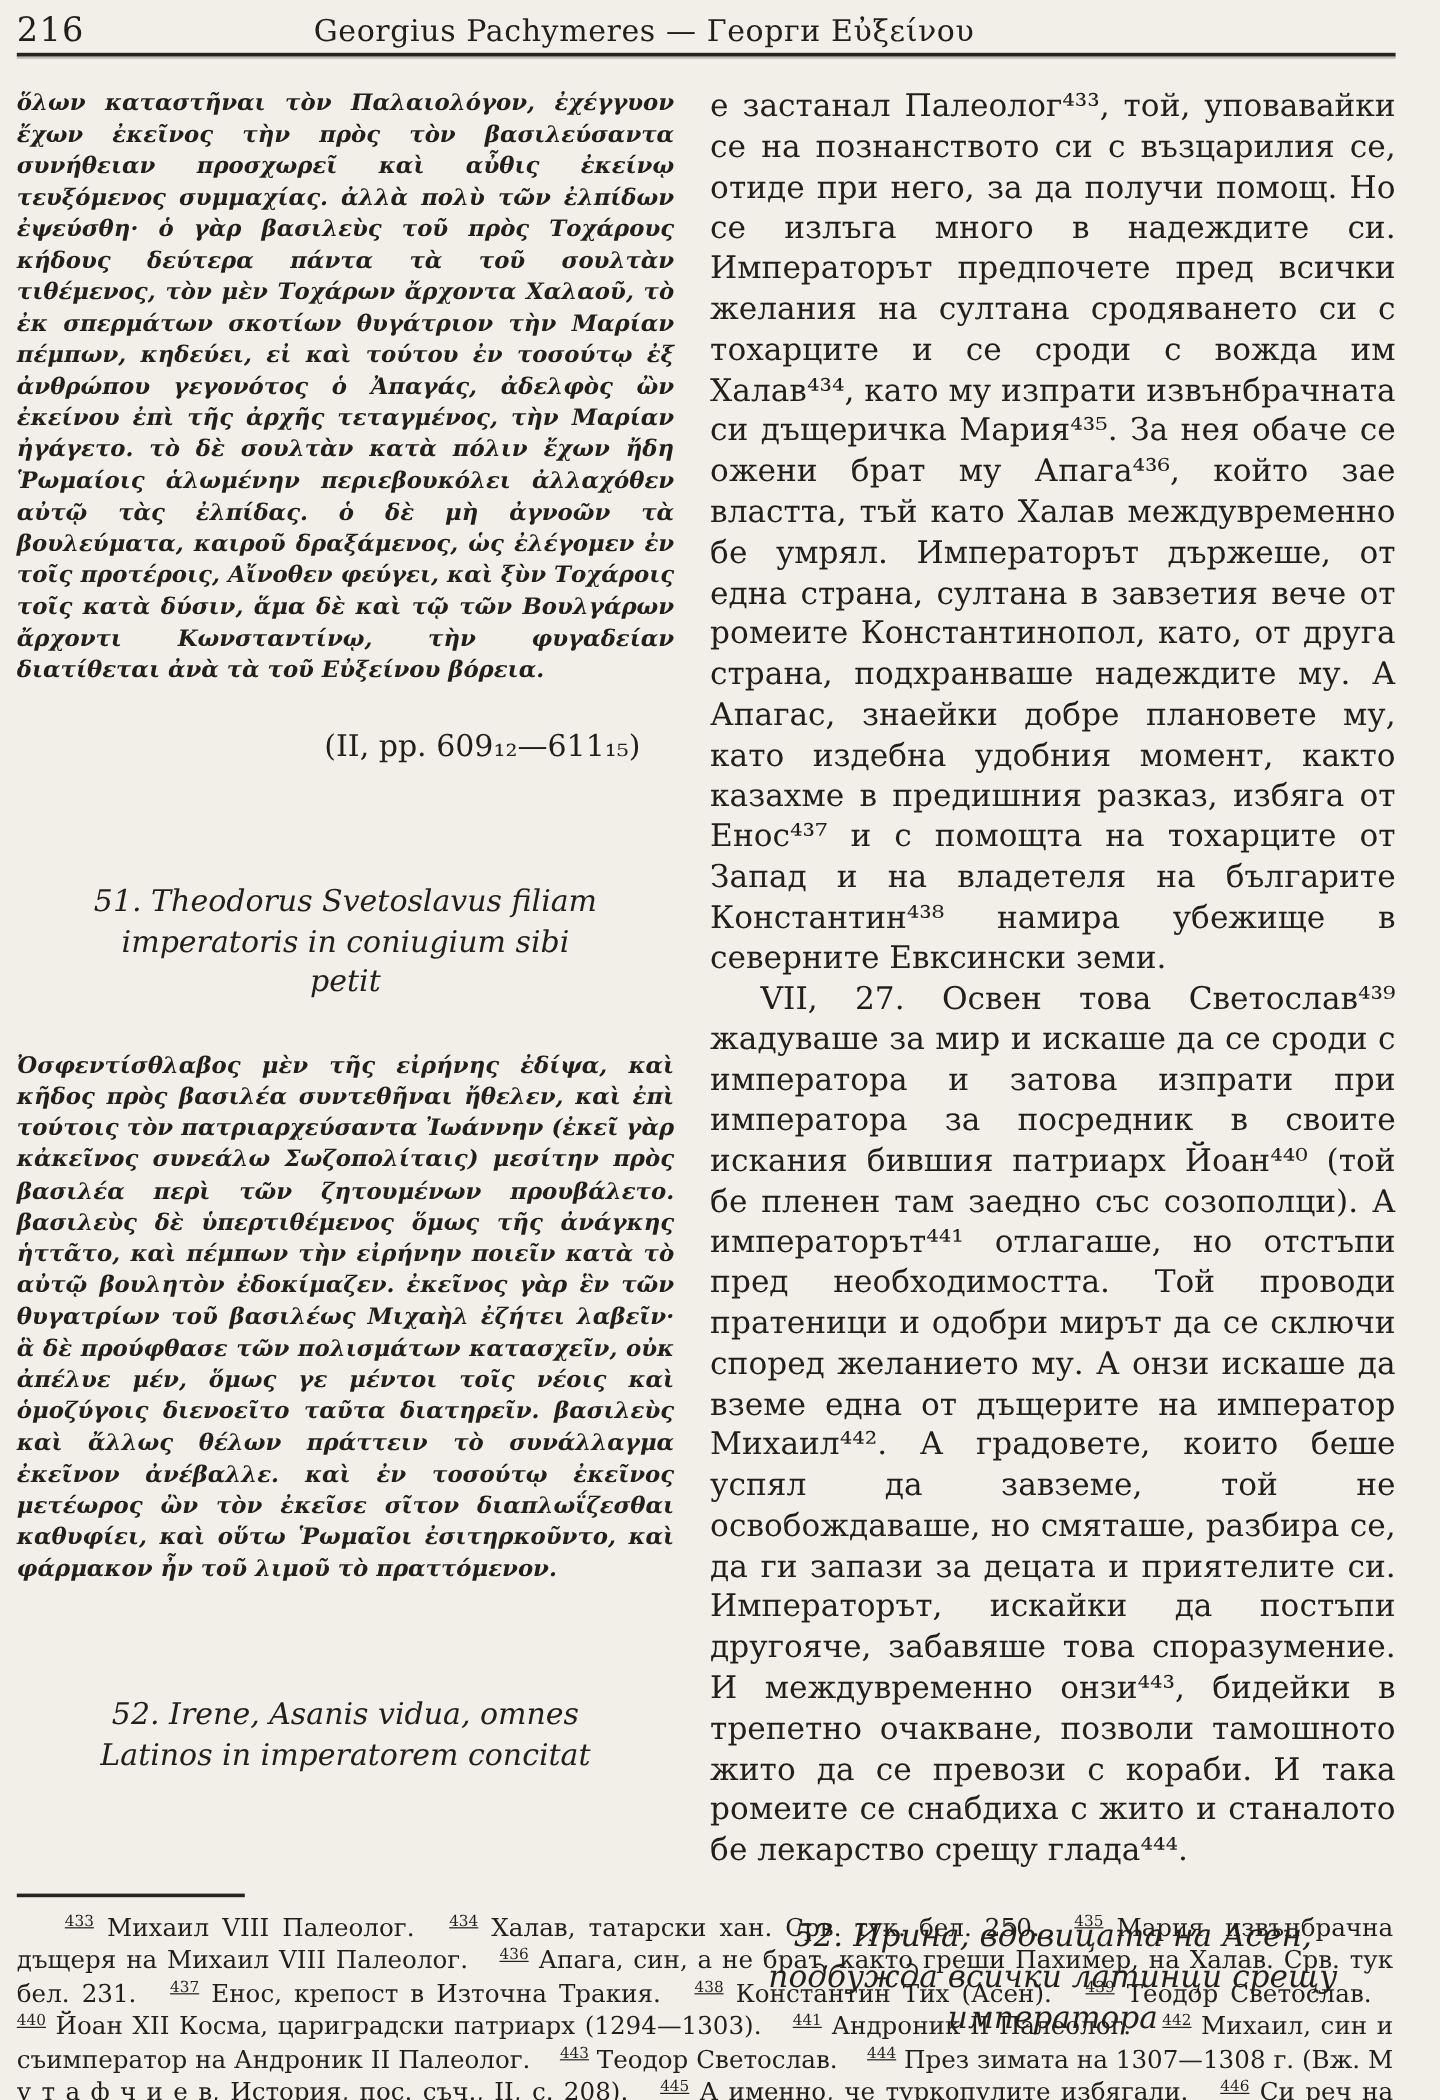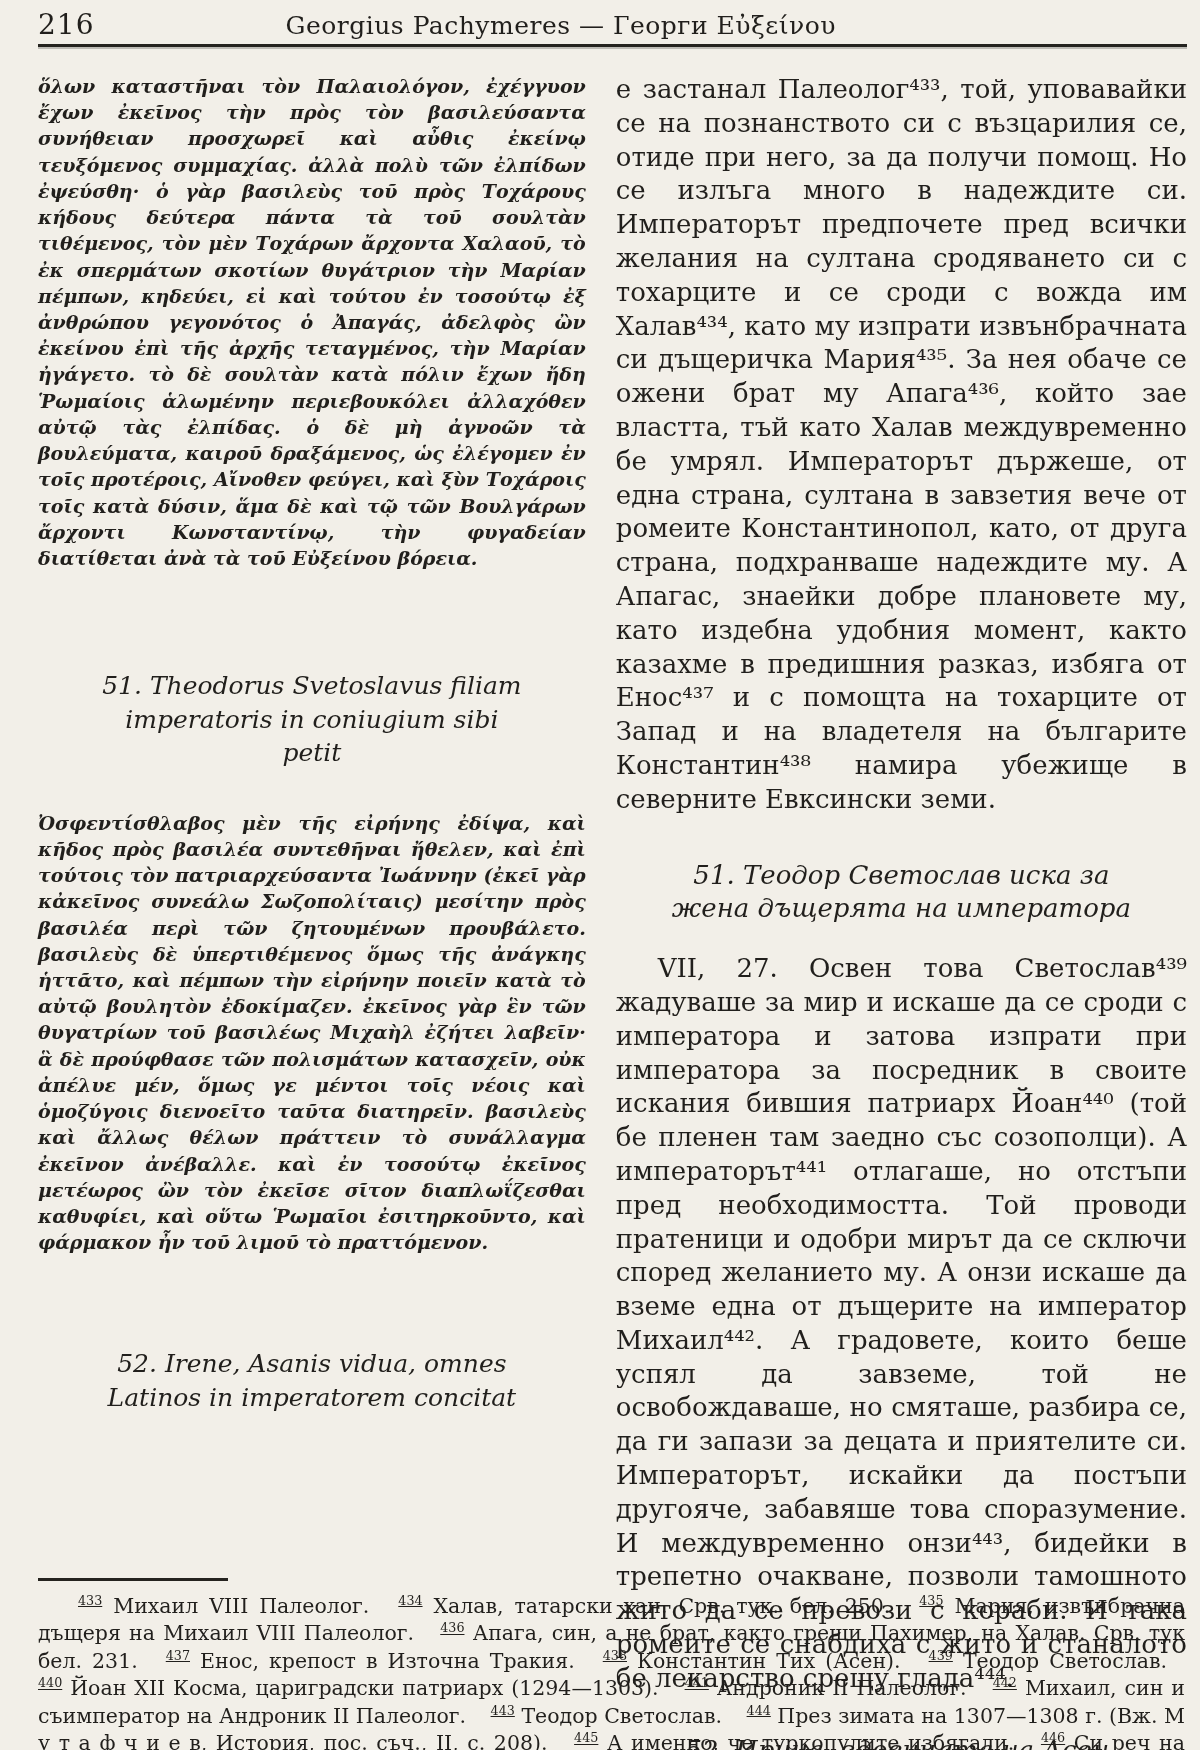--- a/index.html
+++ b/index.html
@@ -3,21 +3,21 @@
 <meta charset="utf-8">
 <style>
   html,body{margin:0;padding:0;}
   body{
     width:1200px;height:1750px;
     background:#f2efe8;
     color:#211f1c;
     font-family:"DejaVu Serif","Liberation Serif",serif;
     overflow:hidden;
   }
-  .page{position:relative;width:1175px;height:1750px;box-sizing:border-box;padding:8px 12px 0 14px;margin-left:24px;}
+  .page{position:relative;width:1175px;height:1750px;box-sizing:border-box;padding:8px 12px 0 14px;}
   
   .hdr{display:flex;align-items:baseline;}
   .page-num{font-size:28px;letter-spacing:1px;}
   .running-title{flex:1;text-align:center;font-size:25px;letter-spacing:.5px;padding-right:160px;}
   .hdr-rule{border-bottom:3px solid #25231f;margin-top:3px;box-shadow:0 2px 0 rgba(37,35,31,.25);}
   
   .cols{display:flex;gap:30px;padding-top:26px;}
   .col-left{width:560px;}
   .col-right{width:584px;}
   .greek{font-size:19px;line-height:1.38;text-align:justify;font-style:italic;font-weight:700;}
@@ -45,32 +45,32 @@
   <div class="hdr">
     <span class="page-num">216</span>
     <span class="running-title">Georgius Pachymeres — Георги Εὐξείνου</span>
   </div>
   <div class="hdr-rule"></div>
 
   <div class="cols">
 
     <div class="col-left">
       <p class="greek" style="margin:0;">ὅλων καταστῆναι τὸν Παλαιολόγον, ἐχέγγυον ἔχων ἐκεῖνος τὴν πρὸς τὸν βασιλεύσαντα συνήθειαν προσχωρεῖ καὶ αὖθις ἐκείνῳ τευξόμενος συμμαχίας. ἀλλὰ πολὺ τῶν ἐλπίδων ἐψεύσθη· ὁ γὰρ βασιλεὺς τοῦ πρὸς Τοχάρους κήδους δεύτερα πάντα τὰ τοῦ σουλτὰν τιθέμενος, τὸν μὲν Τοχάρων ἄρχοντα Χαλαοῦ, τὸ ἐκ σπερμάτων σκοτίων θυγάτριον τὴν Μαρίαν πέμπων, κηδεύει, εἰ καὶ τούτου ἐν τοσούτῳ ἐξ ἀνθρώπου γεγονότος ὁ Ἀπαγάς, ἀδελφὸς ὢν ἐκείνου ἐπὶ τῆς ἀρχῆς τεταγμένος, τὴν Μαρίαν ἠγάγετο. τὸ δὲ σουλτὰν κατὰ πόλιν ἔχων ἤδη Ῥωμαίοις ἁλωμένην περιεβουκόλει ἀλλαχόθεν αὐτῷ τὰς ἐλπίδας. ὁ δὲ μὴ ἀγνοῶν τὰ βουλεύματα, καιροῦ δραξάμενος, ὡς ἐλέγομεν ἐν τοῖς προτέροις, Αἴνοθεν φεύγει, καὶ ξὺν Τοχάροις τοῖς κατὰ δύσιν, ἅμα δὲ καὶ τῷ τῶν Βουλγάρων ἄρχοντι Κωνσταντίνῳ, τὴν φυγαδείαν διατίθεται ἀνὰ τὰ τοῦ Εὐξείνου βόρεια.</p>
+      <div class="citation">(II, pp. 609₁₂—611₁₅)</div>
 
       <div class="sect-heading lat">51. Theodorus Svetoslavus filiam imperatoris in coniugium sibi petit</div>
       <p class="greek" style="margin:0;">Ὀσφεντίσθλαβος μὲν τῆς εἰρήνης ἐδίψα, καὶ κῆδος πρὸς βασιλέα συντεθῆναι ἤθελεν, καὶ ἐπὶ τούτοις τὸν πατριαρχεύσαντα Ἰωάννην (ἐκεῖ γὰρ κἀκεῖνος συνεάλω Σωζοπολίταις) μεσίτην πρὸς βασιλέα περὶ τῶν ζητουμένων προυβάλετο. βασιλεὺς δὲ ὑπερτιθέμενος ὅμως τῆς ἀνάγκης ἡττᾶτο, καὶ πέμπων τὴν εἰρήνην ποιεῖν κατὰ τὸ αὐτῷ βουλητὸν ἐδοκίμαζεν. ἐκεῖνος γὰρ ἓν τῶν θυγατρίων τοῦ βασιλέως Μιχαὴλ ἐζήτει λαβεῖν· ἃ δὲ προύφθασε τῶν πολισμάτων κατασχεῖν, οὐκ ἀπέλυε μέν, ὅμως γε μέντοι τοῖς νέοις καὶ ὁμοζύγοις διενοεῖτο ταῦτα διατηρεῖν. βασιλεὺς καὶ ἄλλως θέλων πράττειν τὸ συνάλλαγμα ἐκεῖνον ἀνέβαλλε. καὶ ἐν τοσούτῳ ἐκεῖνος μετέωρος ὢν τὸν ἐκεῖσε σῖτον διαπλωΐζεσθαι καθυφίει, καὶ οὕτω Ῥωμαῖοι ἐσιτηρκοῦντο, καὶ φάρμακον ἦν τοῦ λιμοῦ τὸ πραττόμενον.</p>
 
       <div class="sect-heading lat" style="margin-top:92px;">52. Irene, Asanis vidua, omnes Latinos in imperatorem concitat</div>
 
     </div>
 
     <div class="col-right">
       <p class="bg-text" style="margin:0;">е застанал Палеолог⁴³³, той, уповавайки се на познанството си с възцарилия се, отиде при него, за да получи помощ. Но се излъга много в надеждите си. Императорът предпочете пред всички желания на султана сродяването си с тохарците и се сроди с вожда им Халав⁴³⁴, като му изпрати извънбрачната си дъщеричка Мария⁴³⁵. За нея обаче се ожени брат му Апага⁴³⁶, който зае властта, тъй като Халав междувременно бе умрял. Императорът държеше, от една страна, султана в завзетия вече от ромеите Константинопол, като, от друга страна, подхранваше надеждите му. А Апагас, знаейки добре плановете му, като издебна удобния момент, както казахме в предишния разказ, избяга от Енос⁴³⁷ и с помощта на тохарците от Запад и на владетеля на българите Константин⁴³⁸ намира убежище в северните Евксински земи.</p>
 
-      <div class="sect-heading cyr">51. Теодор Светослав иска за жена дъщерята на императора</div>
       <p class="bg-text indent" style="margin:0;">VII, 27. Освен това Светослав⁴³⁹ жадуваше за мир и искаше да се сроди с императора и затова изпрати при императора за посредник в своите искания бившия патриарх Йоан⁴⁴⁰ (той бе пленен там заедно със созополци). А императорът⁴⁴¹ отлагаше, но отстъпи пред необходимостта. Той проводи пратеници и одобри мирът да се сключи според желанието му. А онзи искаше да вземе една от дъщерите на император Михаил⁴⁴². А градовете, които беше успял да завземе, той не освобождаваше, но смяташе, разбира се, да ги запази за децата и приятелите си. Императорът, искайки да постъпи другояче, забавяше това споразумение. И междувременно онзи⁴⁴³, бидейки в трепетно очакване, позволи тамошното жито да се превози с кораби. И така ромеите се снабдиха с жито и станалото бе лекарство срещу глада⁴⁴⁴.</p>
 
       <div class="sect-heading cyr" style="margin-top:38px;">52. Ирина, вдовицата на Асен, подбужда всички латинци срещу императора</div>
 
     </div>
 
   </div>
 
   <div class="footnotes">
     <div class="fn-rule"></div>

